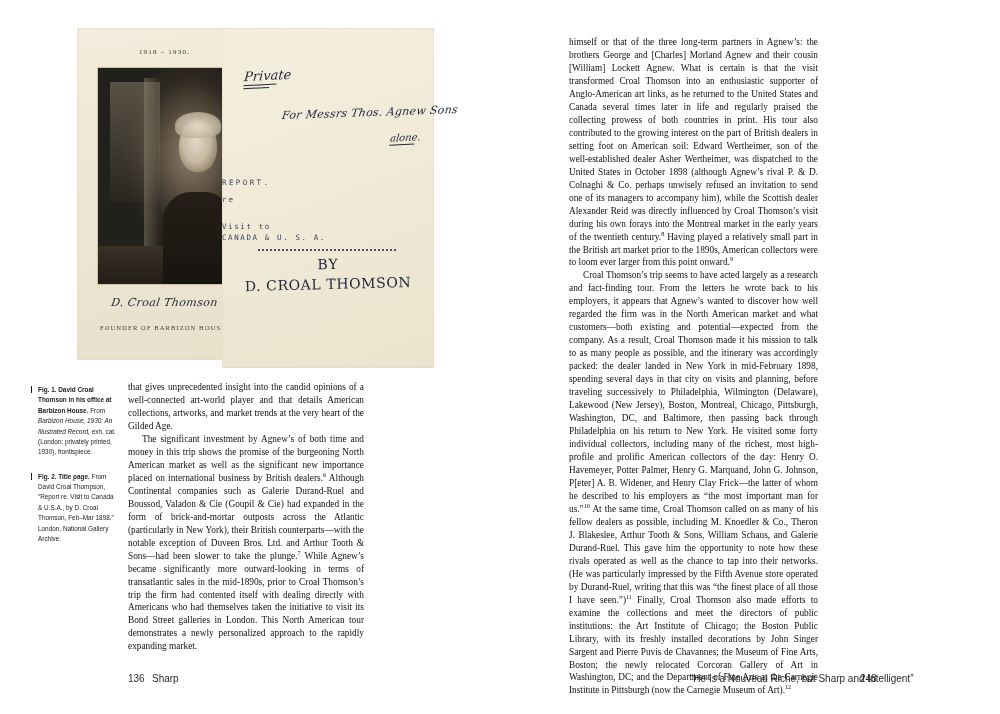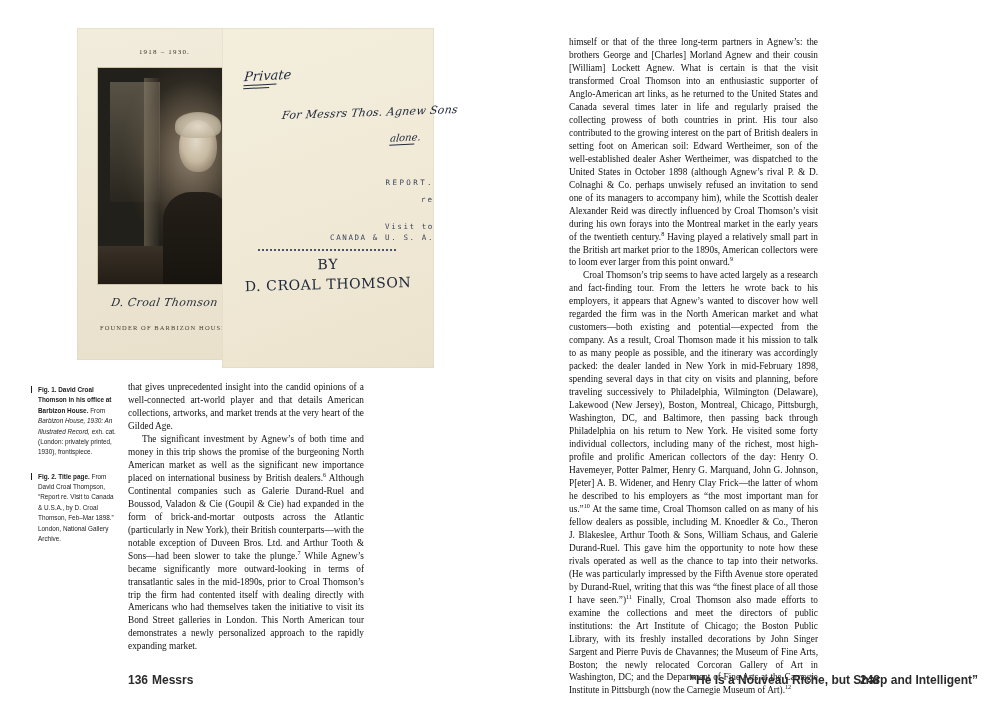--- a/index.html
+++ b/index.html
@@ -63,21 +63,21 @@
   
   .hw{position:absolute;font-family:"DejaVu Serif",serif;font-style:italic;color:#20283c;}
   #hw-private{left:22px;top:40px;font-size:13px;transform:rotate(-3deg) skewX(-8deg);}
   #hw-private .ul{display:block;height:1px;background:#20283c;margin-top:1px;width:70%;}
   #hw-private .ul2{display:block;height:1px;background:#20283c;margin-top:2px;width:55%;}
   #hw-for{left:60px;top:78px;font-size:11px;transform:rotate(-2deg) skewX(-10deg);
     letter-spacing:.3px;white-space:nowrap;}
   #hw-alone{left:168px;top:104px;font-size:10px;transform:rotate(-3deg) skewX(-10deg);}
   #hw-alone .ul{display:block;height:1px;background:#20283c;margin-top:1px;width:80%;}
 
-  .typed{position:absolute;left:0;right:0;text-align:right;
+  .typed{position:absolute;left:0;right:0;text-align:left;
     font-family:"DejaVu Sans Mono","Liberation Mono",monospace;
     font-size:7.5px;color:#3c4560;letter-spacing:2.4px;}
   #t-report{top:150px;}
   #t-re{top:167px;letter-spacing:2px;}
   #t-visit{top:194px;letter-spacing:1.6px;}
   #t-canada{top:205px;letter-spacing:1.6px;}
   #t-rule{position:absolute;left:36px;right:36px;top:221px;height:2px;
     background:repeating-linear-gradient(90deg,#4a5472 0 2px,transparent 2px 4px);}
   #hw-by{left:0;right:0;top:228px;text-align:center;font-size:14px;
     font-family:"DejaVu Serif",serif;font-style:normal;letter-spacing:1px;
@@ -100,21 +100,21 @@
     font-size:9.3px;line-height:1.395;text-align:justify;color:#111;
     -webkit-hyphens:none;hyphens:none;}
   #col-left{left:128px;top:381px;width:236px;}
   #col-right{left:569px;top:36px;width:249px;}
   .col p{margin:0;}
   .col p.ind{text-indent:14px;}
   sup{font-size:6.2px;vertical-align:super;line-height:0;}
 
   
   .folio{position:absolute;font-family:"Liberation Sans",sans-serif;
-    font-size:12px;color:#2a2a2a;font-weight:bold;}
+    font-size:10px;color:#2a2a2a;}
   #folio-left-num{left:128px;top:673px;}
   #folio-left-txt{left:152px;top:673px;}
   #folio-right-txt{left:690px;top:673px;}
   #folio-right-num{left:860px;top:673px;}
 </style>
 </head>
 <body>
 
 <div class="spread">
 
@@ -167,17 +167,17 @@
     <p>that gives unprecedented insight into the candid opinions of a well-connected art-world player and that details American collections, artworks, and market trends at the very heart of the Gilded Age.</p>
     <p class="ind">The significant investment by Agnew’s of both time and money in this trip shows the promise of the burgeoning North American market as well as the significant new importance placed on international business by British dealers.<sup>6</sup> Although Continental companies such as Galerie Durand-Ruel and Boussod, Valadon &amp; Cie (Goupil &amp; Cie) had expanded in the form of brick-and-mortar outposts across the Atlantic (particularly in New York), their British counterparts—with the notable exception of Duveen Bros. Ltd. and Arthur Tooth &amp; Sons—had been slower to take the plunge.<sup>7</sup> While Agnew’s became significantly more outward-looking in terms of transatlantic sales in the mid-1890s, prior to Croal Thomson’s trip the firm had contented itself with dealing directly with Americans who had themselves taken the initiative to visit its Bond Street galleries in London. This North American tour demonstrates a newly personalized approach to the rapidly expanding market.</p>
   </div>
 
   <div class="col" id="col-right">
     <p>himself or that of the three long-term partners in Agnew’s: the brothers George and [Charles] Morland Agnew and their cousin [William] Lockett Agnew. What is certain is that the visit transformed Croal Thomson into an enthusiastic supporter of Anglo-American art links, as he returned to the United States and Canada several times later in life and regularly praised the collecting prowess of both countries in print. His tour also contributed to the growing interest on the part of British dealers in setting foot on American soil: Edward Wertheimer, son of the well-established dealer Asher Wertheimer, was dispatched to the United States in October 1898 (although Agnew’s rival P. &amp; D. Colnaghi &amp; Co. perhaps unwisely refused an invitation to send one of its managers to accompany him), while the Scottish dealer Alexander Reid was directly influenced by Croal Thomson’s visit during his own forays into the Montreal market in the early years of the twentieth century.<sup>8</sup> Having played a relatively small part in the British art market prior to the 1890s, American collectors were to loom ever larger from this point onward.<sup>9</sup></p>
     <p class="ind">Croal Thomson’s trip seems to have acted largely as a research and fact-finding tour. From the letters he wrote back to his employers, it appears that Agnew’s wanted to discover how well regarded the firm was in the North American market and what customers—both existing and potential—expected from the company. As a result, Croal Thomson made it his mission to talk to as many people as possible, and the itinerary was accordingly packed: the dealer landed in New York in mid-February 1898, spending several days in that city on visits and planning, before traveling successively to Philadelphia, Wilmington (Delaware), Lakewood (New Jersey), Boston, Montreal, Chicago, Pittsburgh, Washington, DC, and Baltimore, then passing back through Philadelphia on his return to New York. He visited some forty individual collectors, including many of the richest, most high-profile and prolific American collectors of the day: Henry O. Havemeyer, Potter Palmer, Henry G. Marquand, John G. Johnson, P[eter] A. B. Widener, and Henry Clay Frick—the latter of whom he described to his employers as “the most important man for us.”<sup>10</sup> At the same time, Croal Thomson called on as many of his fellow dealers as possible, including M. Knoedler &amp; Co., Theron J. Blakeslee, Arthur Tooth &amp; Sons, William Schaus, and Galerie Durand-Ruel. This gave him the opportunity to note how these rivals operated as well as the chance to tap into their networks. (He was particularly impressed by the Fifth Avenue store operated by Durand-Ruel, writing that this was “the finest place of all those I have seen.”)<sup>11</sup> Finally, Croal Thomson also made efforts to examine the collections and meet the directors of public institutions: the Art Institute of Chicago; the Boston Public Library, with its freshly installed decorations by John Singer Sargent and Pierre Puvis de Chavannes; the Museum of Fine Arts, Boston; the newly relocated Corcoran Gallery of Art in Washington, DC; and the Department of Fine Arts at the Carnegie Institute in Pittsburgh (now the Carnegie Museum of Art).<sup>12</sup></p>
   </div>
 
   <div class="folio" id="folio-left-num">136</div>
-  <div class="folio" id="folio-left-txt">Messrs</div>
+  <div class="folio" id="folio-left-txt">Sharp</div>
   <div class="folio" id="folio-right-txt">“He Is a Nouveau Riche, but Sharp and Intelligent”</div>
   <div class="folio" id="folio-right-num">248</div>
 
 </div>
 
 </body></html>

